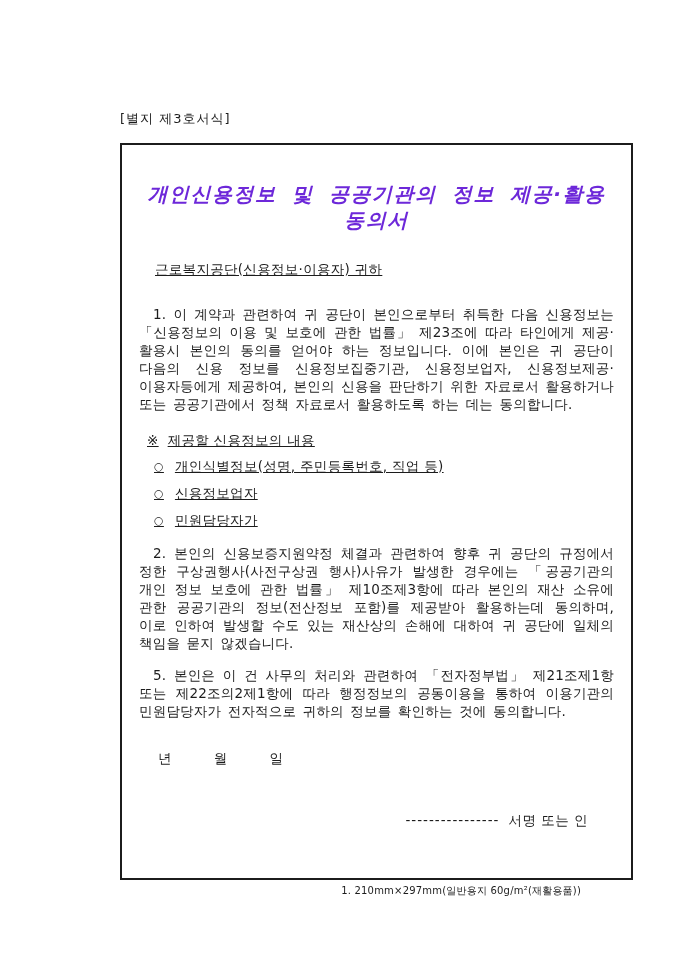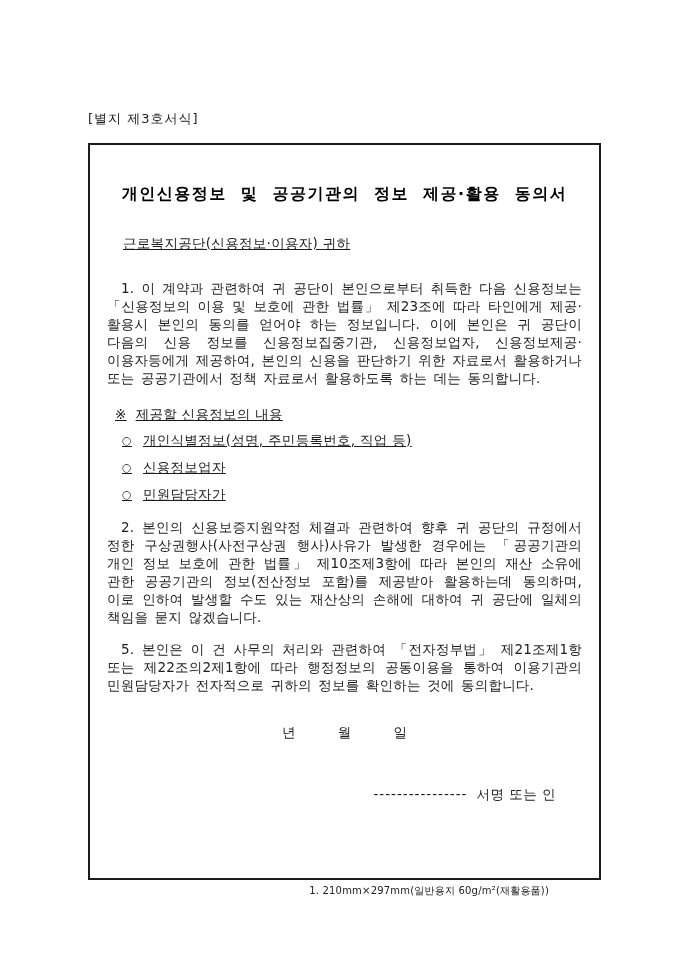--- a/index.html
+++ b/index.html
@@ -7,44 +7,46 @@
   body {
     width: 680px; height: 962px;
     font-family: "DejaVu Sans", "Liberation Sans", sans-serif;
     color: #1c1c1c;
   }
   .page {
     position: relative;
     width: 627px; height: 962px;
     background: #ffffff;
     overflow: hidden;
+    margin-left: 32px;
   }
   .form-label {
     position: absolute;
     left: 88px; top: 110px;
     font-size: 13px;
     letter-spacing: 1px;
   }
   .doc-box {
     position: absolute;
     left: 88px; top: 143px;
     width: 513px; height: 737px;
     border: 2px solid #1c1c1c;
     padding: 0 17px;
     background: #ffffff;
   }
   .doc-title {
     margin-top: 36px;
     text-align: center;
-    font-size: 16px;
+    font-size: 20px;
     line-height: 26px;
     font-weight: bold;
     letter-spacing: 1.5px;
     word-spacing: 7px;
-    color: #000000;
+    color: #6d28d9;
+    font-style: italic;
   }
   .recipient {
     margin-top: 26px;
     margin-left: 16px;
     font-size: 13.5px;
     line-height: 20px;
     letter-spacing: 0.3px;
     text-decoration: underline;
   }
   .para {
@@ -68,21 +70,21 @@
   .info-heading { line-height: 26px; margin-left: 8px; }
   .info-heading .marker { margin-right: 9px; }
   .info-item { line-height: 26px; margin-left: 15px; }
   .info-item .bullet {
     margin-right: 11px;
     font-size: 11px;
     vertical-align: 1px;
   }
   .date-line {
     margin-top: 28px;
-    text-align: center;
+    text-align: left;
     font-size: 13.5px;
     line-height: 20px;
   }
   .date-line span { margin: 0 19px; }
   .sig-line {
     margin-top: 42px;
     text-align: right;
     padding-right: 26px;
     font-size: 13.5px;
     line-height: 20px;

